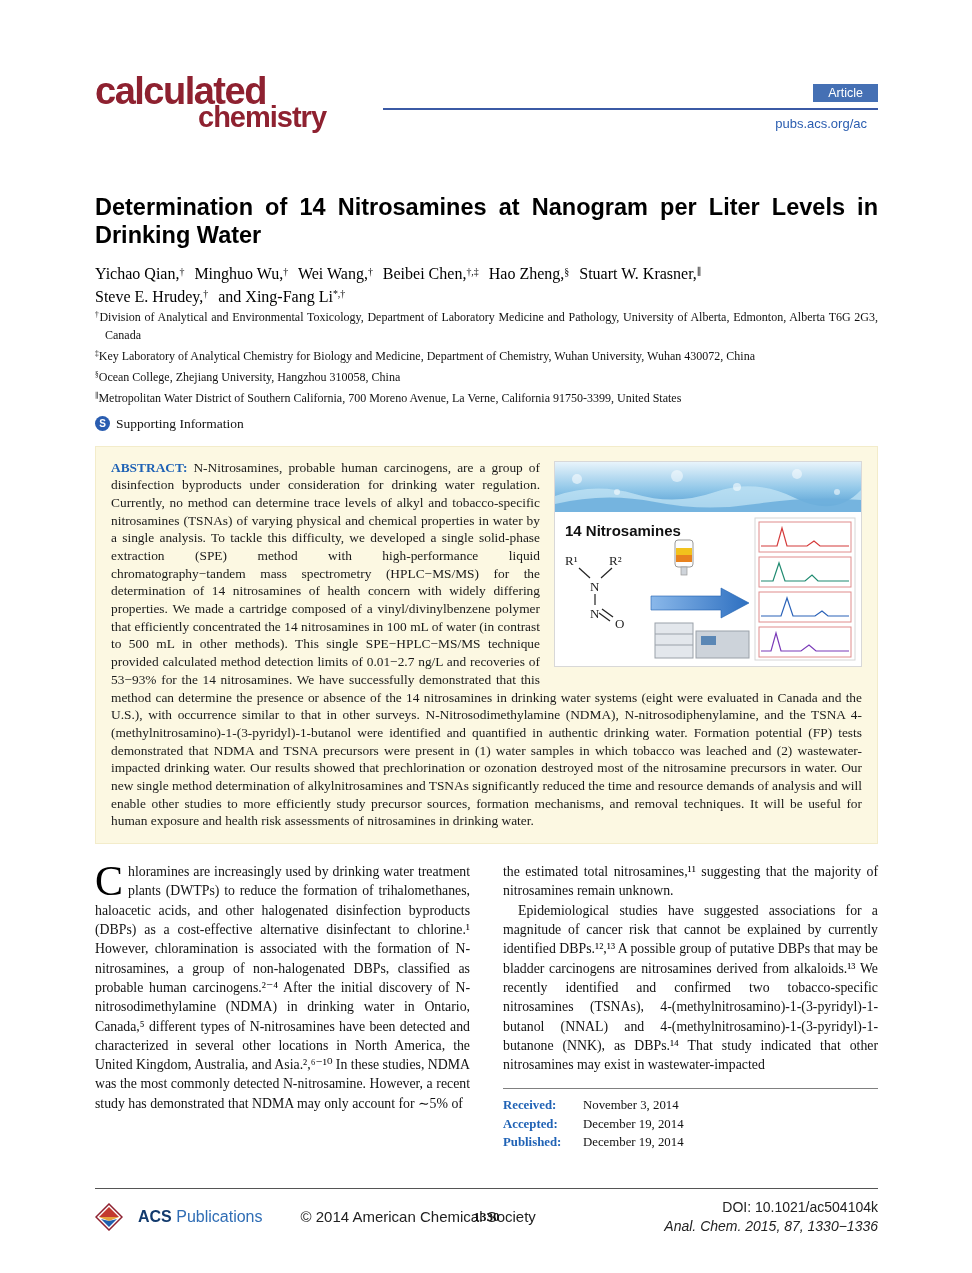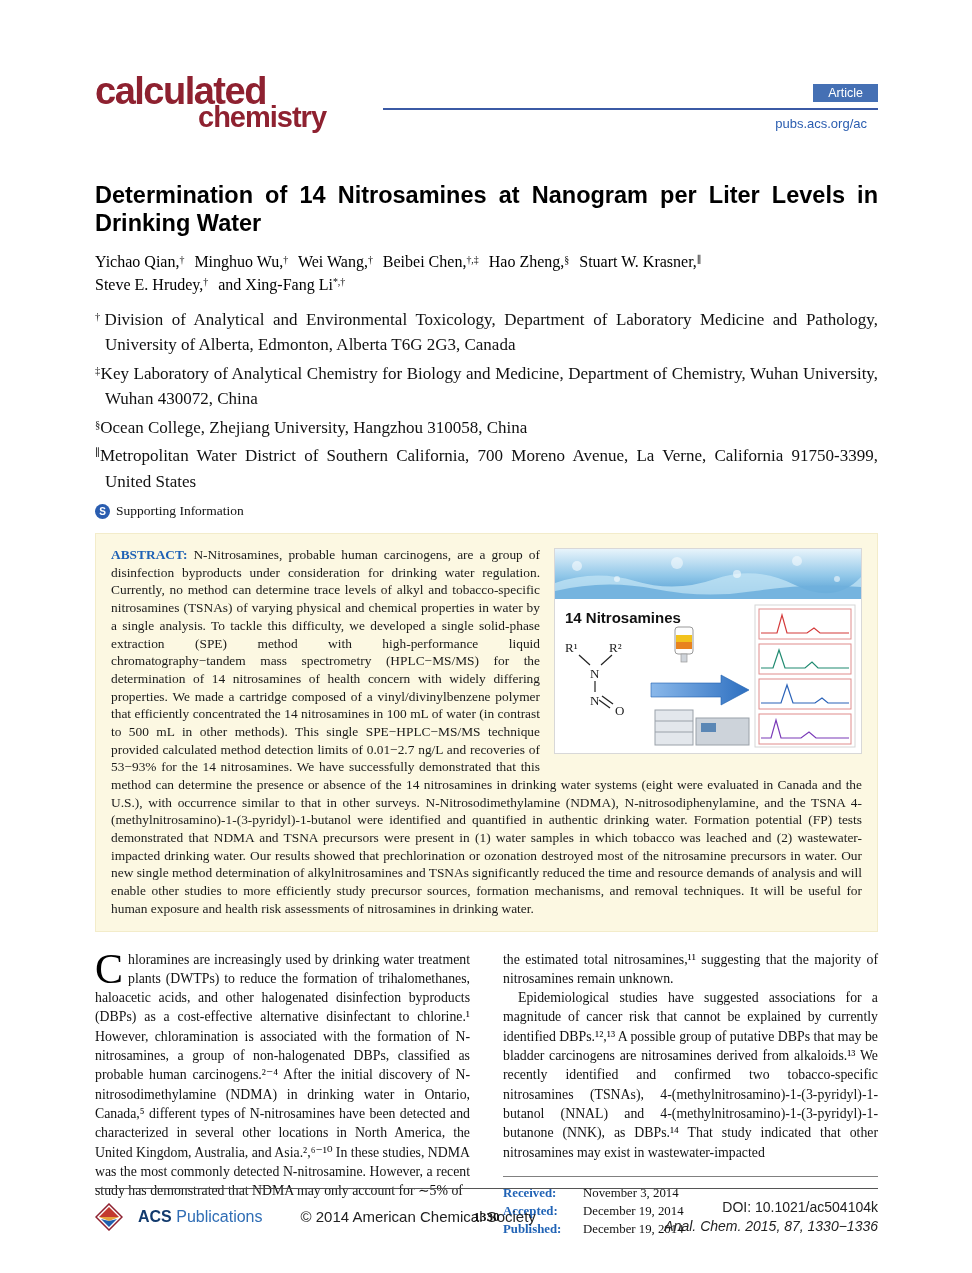--- a/index.html
+++ b/index.html
@@ -14,26 +14,26 @@
   .logo { position:absolute; left:0; top:-4px; color:#8e2130;
     font-family:"Liberation Sans","DejaVu Sans",sans-serif; font-weight:bold; line-height:0.9; }
   .logo-l1 { font-size:38px; letter-spacing:-1.5px; }
   .logo-l2 { font-size:29px; letter-spacing:-1px; margin-left:103px; margin-top:-4px; }
   .badge { position:absolute; right:0; top:6px; background:#4570b4; color:#fff;
     font-family:"Liberation Sans",sans-serif; font-size:12.5px; padding:2px 15px; }
   .hrule { position:absolute; left:288px; right:0; top:30px; height:2px; background:#3b5aa5; }
   .site-link { position:absolute; right:11px; top:38px; color:#2a5db0; text-decoration:none;
     font-family:"Liberation Sans",sans-serif; font-size:13px; cursor:pointer; }
   
-  .title { margin-top:44px; font-family:"Liberation Sans","DejaVu Sans",sans-serif;
+  .title { margin-top:56px; font-family:"Liberation Sans","DejaVu Sans",sans-serif;
     font-weight:700; font-size:23.5px; line-height:1.18; color:#000; text-align:justify; }
   .authors { margin-top:14px; font-size:16px; line-height:1.38; color:#000; }
   .author { white-space:nowrap; margin-right:6px; }
   .sup { font-size:0.62em; position:relative; top:-0.45em; }
-  .affils { margin-top:11px; font-size:17px; line-height:1.5; color:#111; }
+  .affils { font-size:12px; line-height:1.5; color:#111; }
   .affil { padding-left:10px; text-indent:-10px; margin-bottom:3px; text-align:justify; }
   .supporting { margin-top:9px; display:flex; align-items:center; gap:6px; }
   .s-circle { width:15px; height:15px; border-radius:50%; background:#2a5db0; color:#fff;
     font-family:"Liberation Sans",sans-serif; font-size:10px; font-weight:bold;
     display:flex; align-items:center; justify-content:center; }
   .s-label { font-size:13.5px; cursor:pointer; }
   
   .abstract-box { margin-top:14px; background:#fcf8e2; border:1px solid #f3ecca;
     padding:12px 15px 13px; overflow:hidden; }
   .toc-graphic { float:right; width:308px; height:206px; margin:2px 0 8px 14px;

